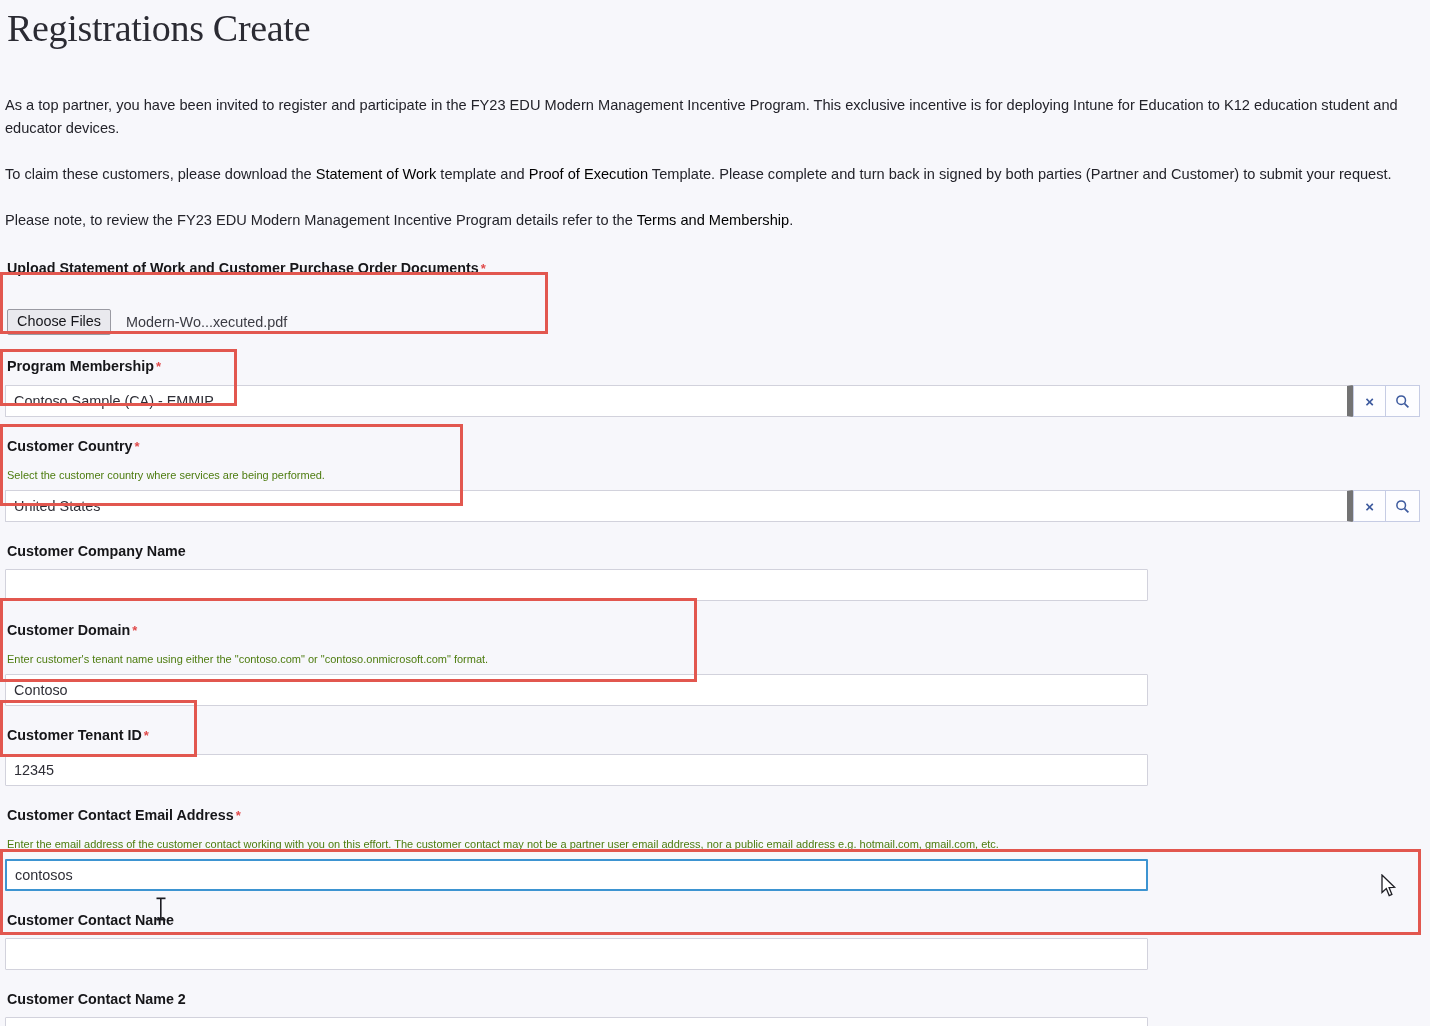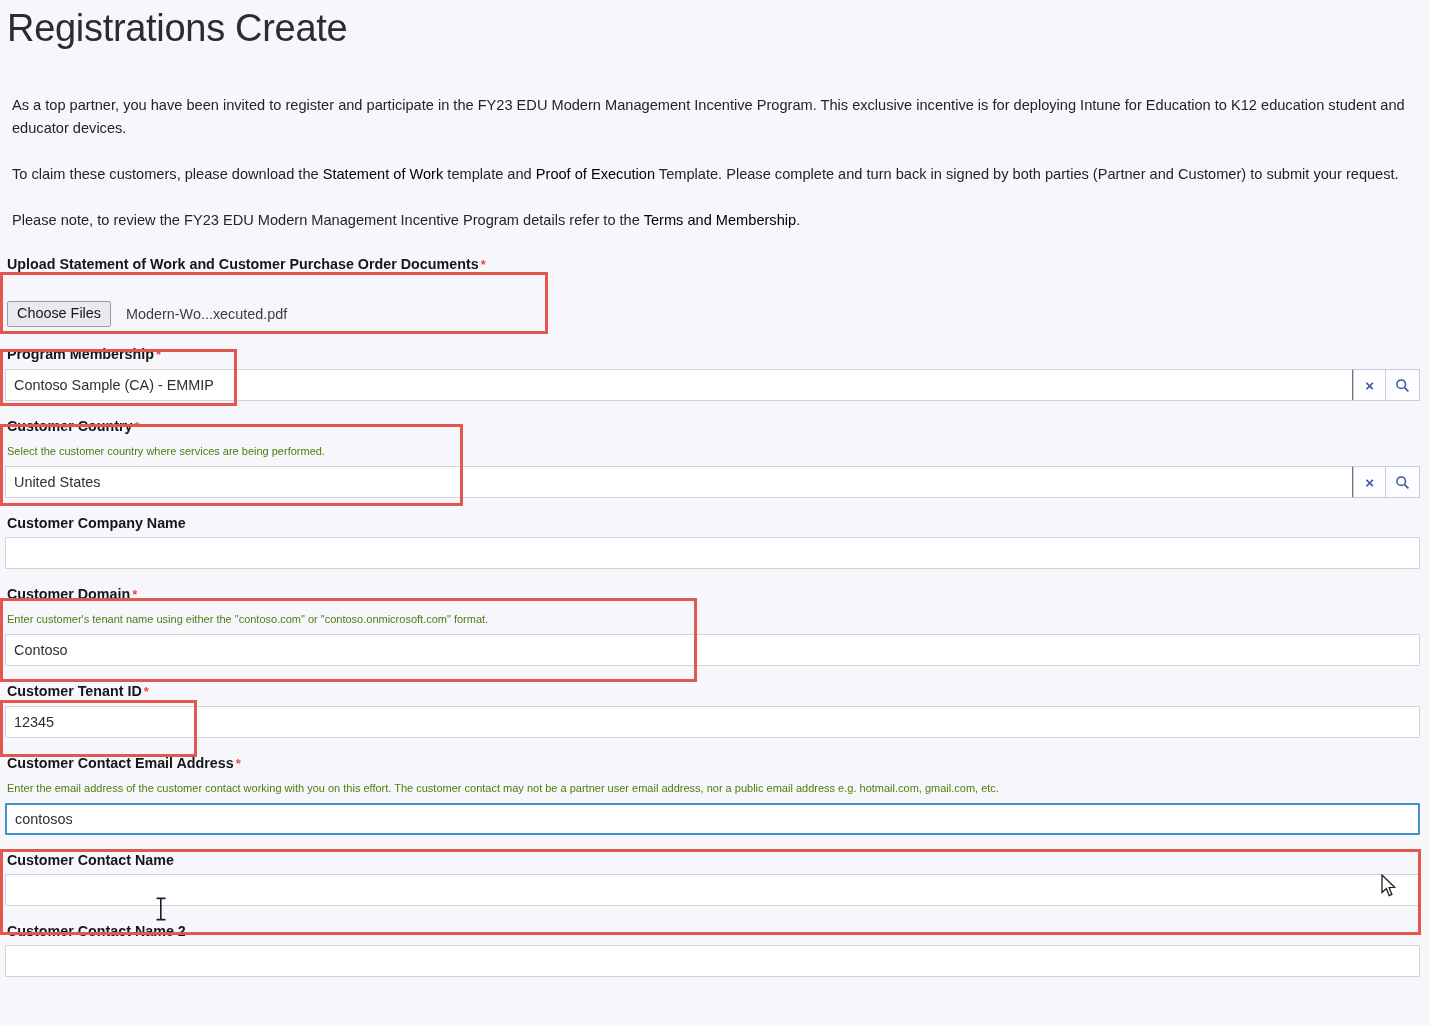--- a/index.html
+++ b/index.html
@@ -21,25 +21,26 @@
     height: 78px;
   }
   .page-title {
     font-size: 38px;
     font-weight: 300;
     color: #2b2b33;
     letter-spacing: -0.3px;
     line-height: 1.1;
     margin: 0;
     padding-left: 3px;
+    font-family: Liberation Serif, serif;
   }
 
   
   .intro {
-    padding: 0 8px 0 12px;
+    padding: 0 8px 0 5px;
   }
   .intro p {
     margin: 0;
     font-size: 14.6px;
     line-height: 23px;
     color: #23232a;
   }
   .intro .para-1 { padding-top: 16px; }
   .intro .para-2 { padding-top: 23px; }
   .intro .para-3 { padding-top: 23px; }
@@ -54,21 +55,21 @@
     margin-top: 14px;
   }
   .field {
     position: relative;
     padding: 6px 0 7px 0;
   }
   .field-label {
     font-size: 14.3px;
     font-weight: bold;
     color: #161619;
-    line-height: 20px;
+    line-height: 28px;
     padding: 2px 0 4px 2px;
   }
   .req {
     color: #e04a4a;
     font-size: 13px;
     font-weight: bold;
     padding-left: 2px;
   }
   .field-help {
     font-size: 11px;
@@ -84,30 +85,30 @@
   }
   .text-input {
     height: 32px;
     background: #ffffff;
     border: 1px solid #d2d2dc;
     border-radius: 1px;
     font-size: 14.4px;
     font-family: "Liberation Sans", sans-serif;
     color: #2e2e36;
     padding: 0 8px;
-    width: 1415px;
+    width: 1143px;
     line-height: 30px;
     outline: none;
     display: flex;
     align-items: center;
   }
   .text-input.focused {
     border: 2px solid #3d94d1;
   }
-  .lookup .text-input { width: 1362px; border-right: 1px solid #737373; }
+  .lookup .text-input { width: 1362px; border-right: 6px solid #737373; }
 
   .lookup-btn {
     width: 34px;
     height: 32px;
     background: #fdfdff;
     border: 1px solid #c6cce4;
     border-left: none;
     color: #3d5a9e;
     display: flex;
     align-items: center;

